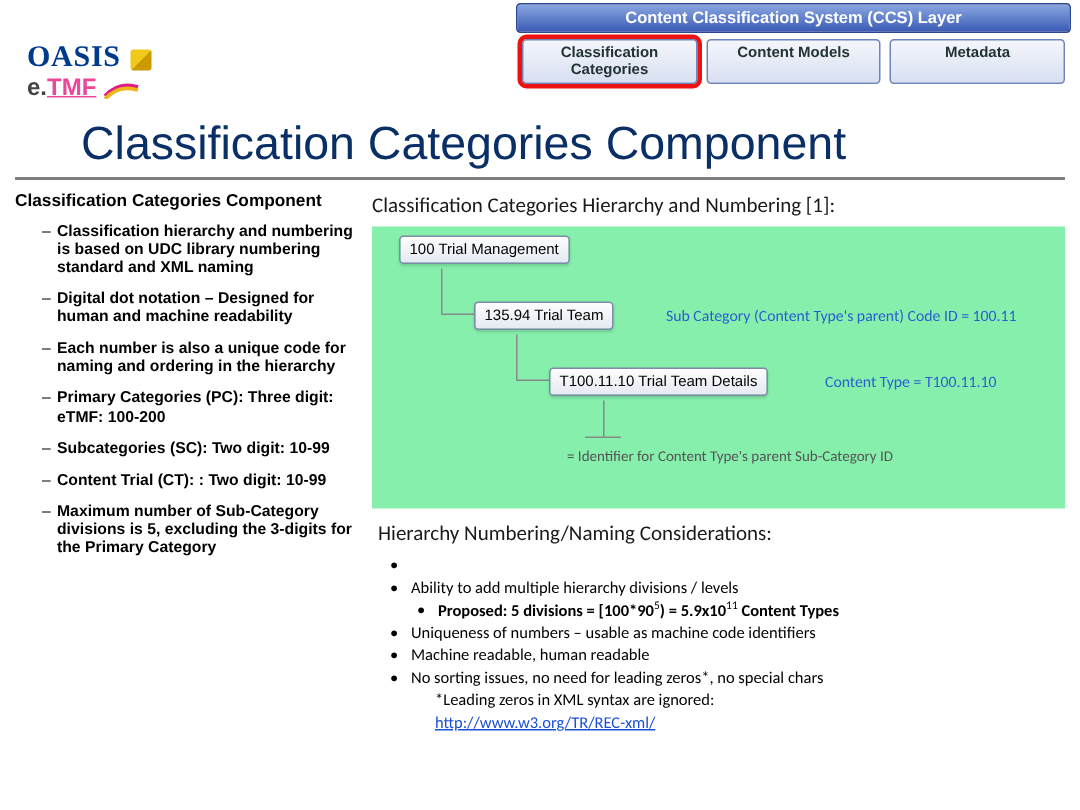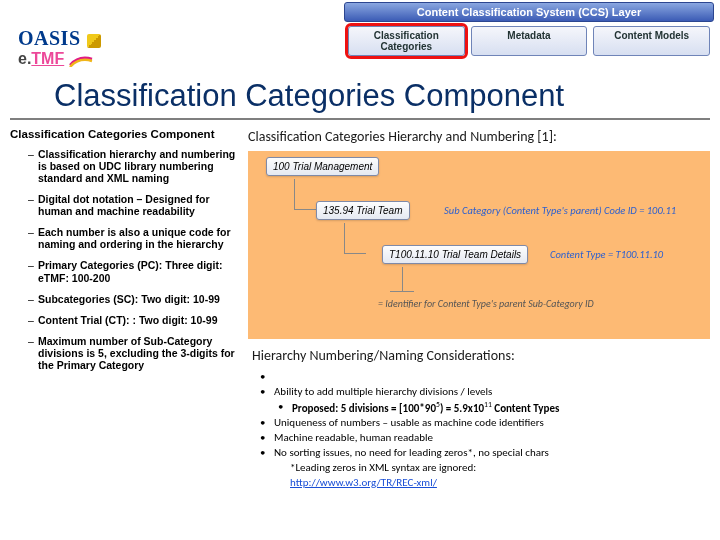--- a/index.html
+++ b/index.html
@@ -47,21 +47,21 @@
   .left { width: 232px; font-size: 10.5px; font-family: Arial, sans-serif; }
   .left-h { font-weight:bold; font-size:11.5px; margin-bottom:8px; }
   .left ul { list-style:none; margin-left: 18px; }
   .left li { display:flex; margin-bottom:9px; line-height:1.15; }
   .left li .dash { width:10px; flex:0 0 10px; }
   .left li .txt { flex:1;font-weight:bold; }
   .footnote { font-size:9.5px; margin-top:6px; margin-left:4px; }
   .right { flex:1; padding-left:6px; }
   .right-h { font-family: "Segoe UI", Calibri, Arial, sans-serif; font-size:14px; color:#1a1a1a; margin-bottom:6px; }
   
-  .diagram { position:relative; height:188px; background:#fdba74; border:0; margin-bottom:8px; font-size:10px;font-style:italic; }
+  .diagram { position:relative; height:188px; background:#86efac; border:0; margin-bottom:8px; font-size:10px; }
   .node {
     position:absolute; background:linear-gradient(#fdfdfd,#e5e9f2);
     border:1px solid #7f8aa8; border-radius:3px; padding:3px 6px;
     font-size:10px; box-shadow:0 1px 2px rgba(0,0,0,0.15);
   }
   .cap { position:absolute; font-size:10.5px; color:#444; font-family:"Segoe UI",Calibri,Arial,sans-serif; }
   .cap.blue { color:#2a5fd0; }
   .line { position:absolute; background:#888; }
   .under { position:absolute; font-size:10px; font-family:"Segoe UI",Calibri,Arial,sans-serif; color:#555; }
   
@@ -90,22 +90,22 @@
             <path d="M1 12 Q10 2 23 6" stroke="#e01b84" stroke-width="2.5" fill="none"></path>
             <path d="M1 12 Q10 2 23 6" stroke="#f0b519" stroke-width="2.5" fill="none" transform="translate(0,2)"></path>
           </svg>
       </span>
     </div>
   </div>
   <div class="topbar-wrap">
     <div class="ccs-bar">Content Classification System (CCS) Layer</div>
     <div class="tabs">
       <div class="tab active">Classification Categories</div>
+      <div class="tab">Content Models</div>
       <div class="tab">Metadata</div>
-      <div class="tab">Content Models</div>
     </div>
   </div>
 </div>
 
 <div class="title">Classification Categories Component</div>
 
 <div class="cols">
 
   <div class="left">
     <div class="left-h">Classification Categories Component</div>
@@ -149,21 +149,21 @@
 
       <div class="line" style="left:46px; top:28px; width:1px; height:30px;"></div>
       <div class="line" style="left:46px; top:58px; width:22px; height:1px;"></div>
 
       <div class="node" style="left:68px; top:50px;">135.94 Trial Team</div>
       <div class="cap blue" style="left:196px; top:53px;">Sub Category (Content Type's parent)  Code ID = 100.11</div>
 
       <div class="line" style="left:96px; top:72px; width:1px; height:30px;"></div>
       <div class="line" style="left:96px; top:102px; width:22px; height:1px;"></div>
 
-      <div class="node" style="left:134px; top:94px;">T100.11.10 Trial Team Details</div>
+      <div class="node" style="left:118px; top:94px;">T100.11.10 Trial Team Details</div>
       <div class="cap blue" style="left:302px; top:97px;">Content Type = T100.11.10</div>
 
       <div class="line" style="left:154px; top:116px; width:1px; height:24px;"></div>
       <div class="line" style="left:142px; top:140px; width:24px; height:1px;"></div>
 
       <div class="under" style="left:130px; top:146px;">= Identifier for Content Type's parent Sub-Category ID</div>
     </div>
 
     <div class="sec2-h">Hierarchy Numbering/Naming Considerations:</div>
     <div class="bul">

